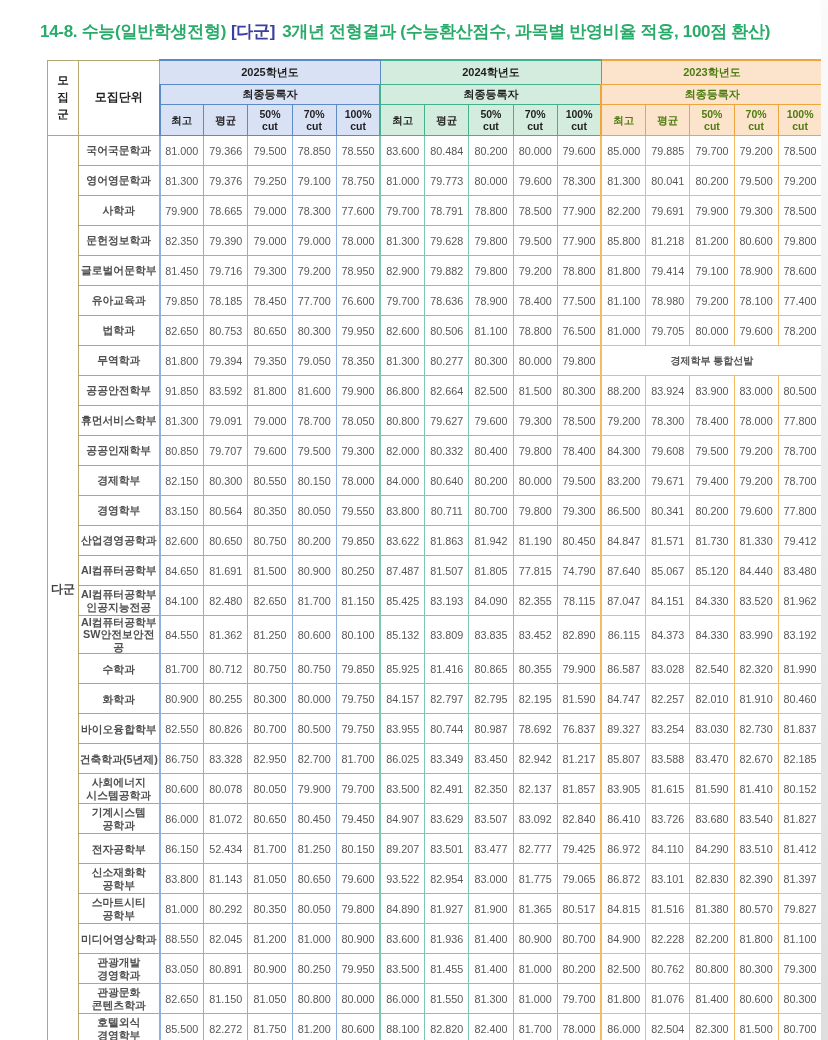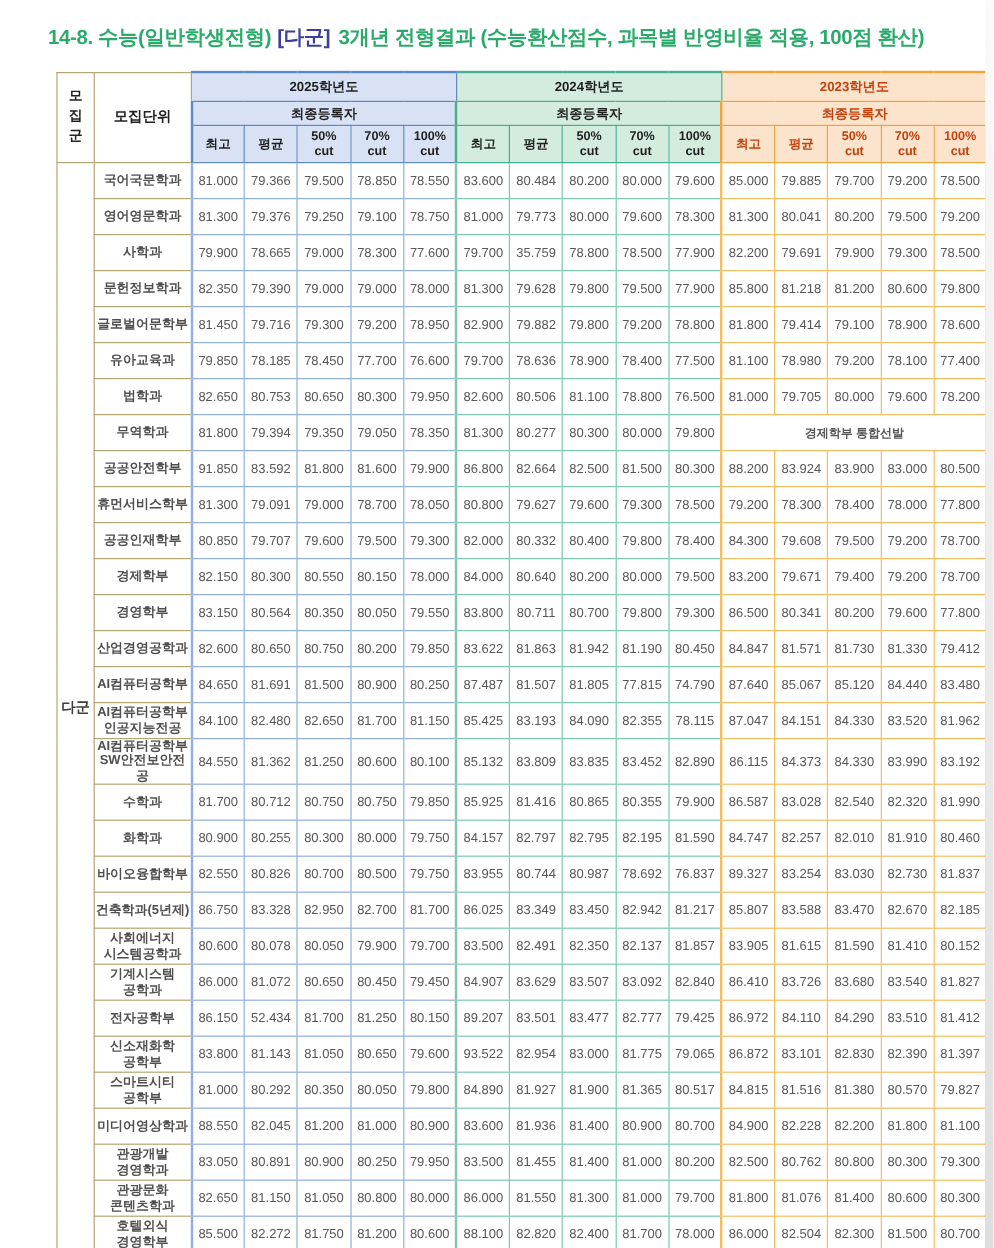--- a/index.html
+++ b/index.html
@@ -33,21 +33,21 @@
   
   .tL{border:1px solid var(--tan);background:#fff;}
   .corner{font-size:11.5px;font-weight:700;color:#222;}
   .cornerGroup{white-space:pre-line;line-height:1.5;}
   .unitHead{font-size:12px;}
   .unit{font-size:10.8px;font-weight:700;color:#4f4f4f;line-height:1.15;white-space:pre-line;text-align:center;}
   .groupCell{font-size:12px;font-weight:700;color:#3f3f3f;}
   
   .hB{background:var(--bgB);border:1px solid var(--dB);color:#1f1f1f;}
   .hG{background:var(--bgG);border:1px solid var(--dG);color:#1f1f1f;}
-  .hO{background:var(--bgO);border:1px solid var(--dO);color:#c2410c;}
+  .hO{background:var(--bgO);border:1px solid var(--dO);color:#4d7c0f;}
   .yearTop{font-size:11px;font-weight:700;border-top-width:2px;}
   .sub{font-size:11px;font-weight:700;}
   .met{font-size:10.5px;font-weight:700;line-height:1.15;white-space:pre-line;}
   
   .cB{border:1px solid var(--gB);}
   .cG{border:1px solid var(--gG);}
   .cO{border:1px solid var(--gO);}
   td.num{font-size:10.8px;color:var(--txt);background:#fff;}
   td.note{font-size:10px;font-weight:700;color:#565656;background:#fff;}
   .gl{border-left-width:2px;}
@@ -166,21 +166,21 @@
         <td class="cO num gr">79.200</td>
       </tr>
       <tr>
         <td class="tL unit">사학과</td>
         <td class="cB num gl">79.900</td>
         <td class="cB num">78.665</td>
         <td class="cB num">79.000</td>
         <td class="cB num">78.300</td>
         <td class="cB num">77.600</td>
         <td class="cG num gl">79.700</td>
-        <td class="cG num">35.759</td>
+        <td class="cG num">78.791</td>
         <td class="cG num">78.800</td>
         <td class="cG num">78.500</td>
         <td class="cG num">77.900</td>
         <td class="cO num gl">82.200</td>
         <td class="cO num">79.691</td>
         <td class="cO num">79.900</td>
         <td class="cO num">79.300</td>
         <td class="cO num gr">78.500</td>
       </tr>
       <tr>

